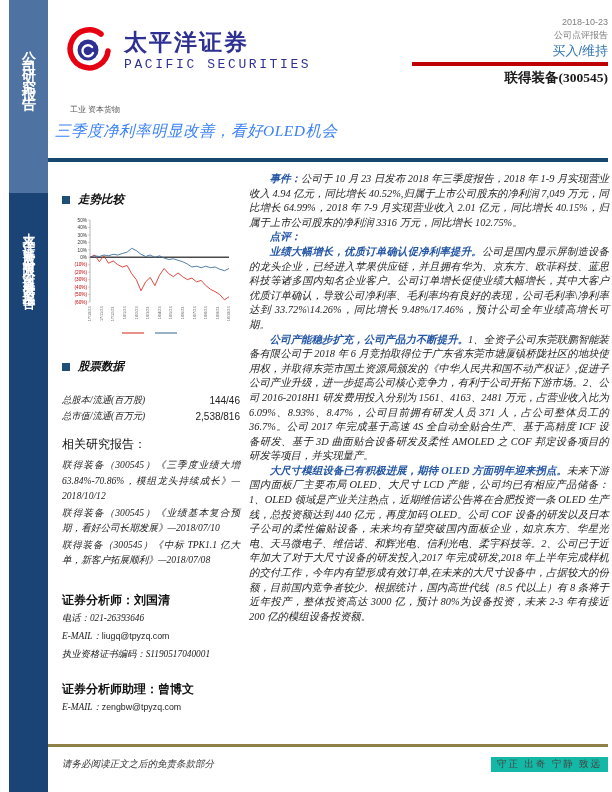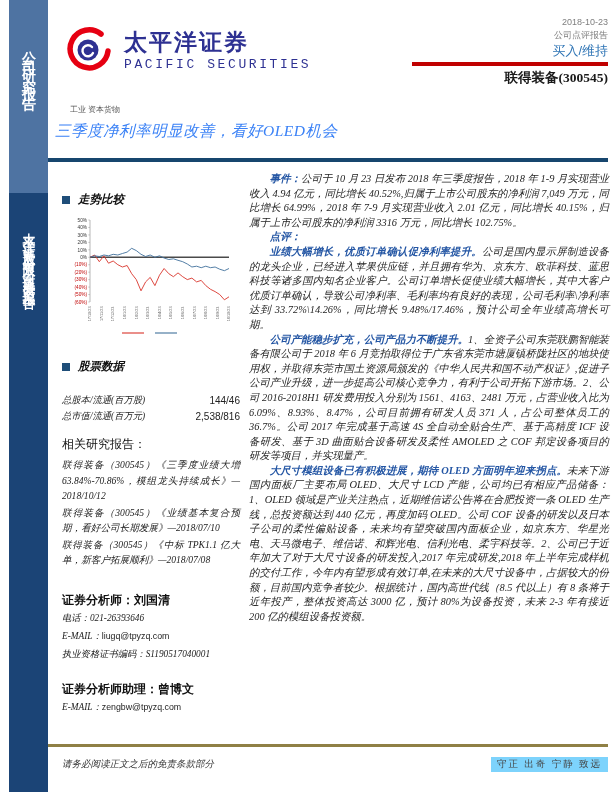--- a/index.html
+++ b/index.html
@@ -49,21 +49,21 @@
   .rightcol{position:absolute;left:249px;top:172px;width:360px;
             font-size:10.4px;color:#1f1f1f;font-style:italic;
             line-height:14.6px;text-align:justify;}
   .rightcol p{margin:0;text-indent:2em;}
   .lead{font-weight:700;color:#2456a4;}
   
   .footer-rule{position:absolute;left:48px;top:744px;width:560px;height:3px;background:#8f8045;}
   .footer{position:absolute;left:62px;top:757px;width:546px;display:flex;
           justify-content:space-between;align-items:center;font-size:9.5px;color:#333;}
   .disclaimer{font-style:italic;}
-  .motto{background:#7dd3fc;color:#444;padding:1px 6px;letter-spacing:2px;}
+  .motto{background:#14b8a6;color:#444;padding:1px 6px;letter-spacing:2px;}
 </style>
 </head>
 <body>
 
 <div class="page">
 
   <div class="side side-top">
     <div class="vtext">公司研究报告</div>
   </div>
   <div class="side side-bottom">

